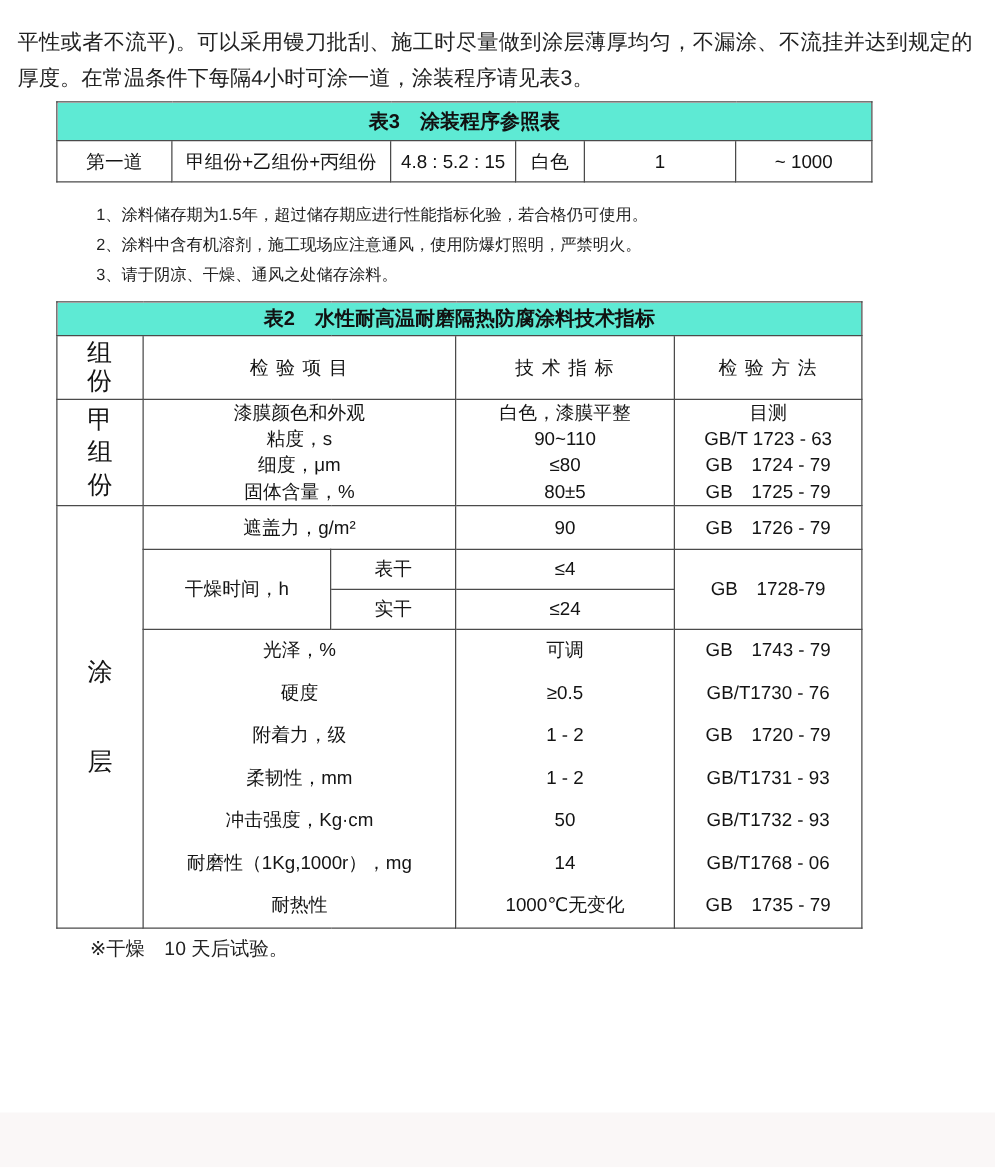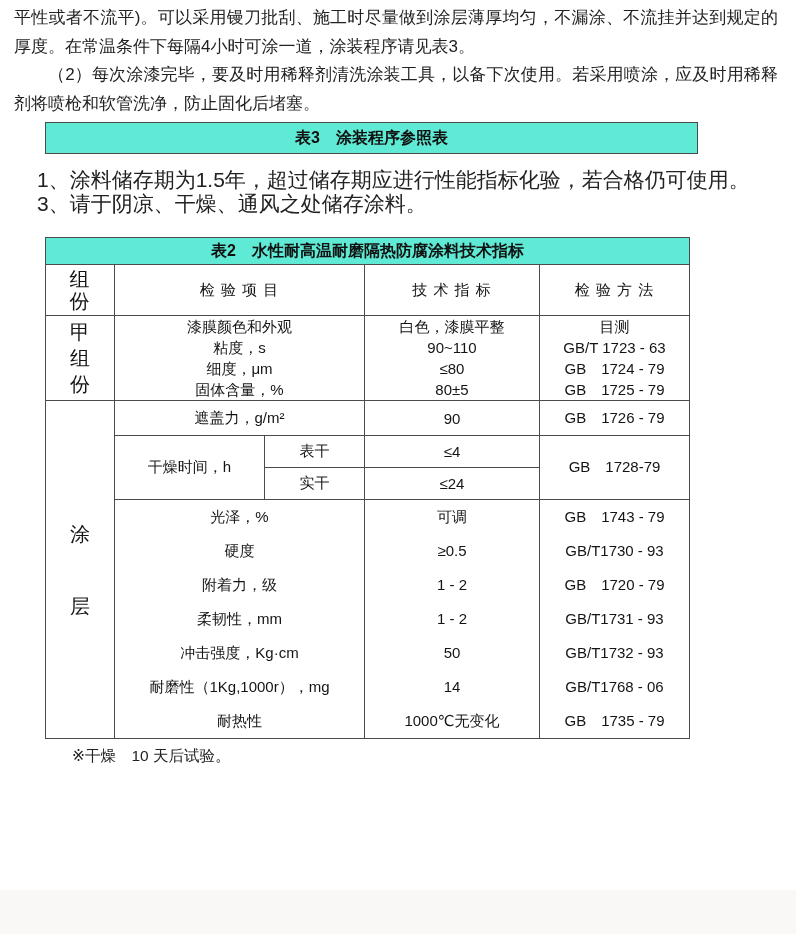--- a/index.html
+++ b/index.html
@@ -7,21 +7,21 @@
     position:relative; width:796px; height:934px; overflow:hidden;
     background:#ffffff; color:#1f1f1f;
     font-family:"Liberation Sans","DejaVu Sans",sans-serif;
   }
   
   .body-text {
     margin:0 18px 0 14px; padding:0;
     font-size:17px; line-height:28.5px; text-align:justify;
     color:#222;
   }
-  .body-text.first { padding-top:4px; }
+  .body-text.first { padding-top:20px; }
   .body-text.indent { text-indent:2em; }
 
   
   .tbl { border-collapse:collapse; table-layout:fixed; margin-left:45px; }
   .tbl td {
     border:1px solid #4b4b4b; padding:0;
     font-size:15px; color:#141414;
     text-align:center; vertical-align:middle;
     overflow:hidden;
   }
@@ -32,25 +32,25 @@
   .t3 .title-row td { height:30px; }
   .t3 .head-row td { height:31px; }
   .t3 .data-row td { height:32px; }
 
   
   .notes { margin-top:14px; }
   .notes-heading {
     margin-left:33px; font-size:17px; font-weight:bold; line-height:24px; color:#111;
   }
   .note-item {
-    margin-left:37px; font-size:21px; line-height:24px; color:#222;
-  }
-
-  
-  .t2 { width:644px; margin-top:21px; }
+    margin-left:77px; font-size:13px; line-height:24px; color:#222;
+  }
+
+  
+  .t2 { width:644px; margin-top:9px; }
   .t2 .title-row td { height:26px; }
   .t2 .head-row td { height:50px; letter-spacing:1px; }
   .left { text-align:left; padding-left:12px; }
   .stack21 div { line-height:21px; }
   .stack34 div { line-height:34px; }
   .pad-v { padding-top:3px; padding-bottom:3px; }
   .vcell span {
     display:inline-block; width:1.15em; word-break:break-all;
     font-size:20px; text-align:center;
   }
@@ -67,40 +67,48 @@
     position:absolute; left:0; bottom:0; width:796px; height:44px;
     background:#faf7f7;
   }
 </style>
 </head>
 <body>
 
 <div class="page">
 
   <p class="body-text first">平性或者不流平)。可以采用镘刀批刮、施工时尽量做到涂层薄厚均匀，不漏涂、不流挂并达到规定的厚度。在常温条件下每隔4小时可涂一道，涂装程序请见表3。</p>
-  <p class="body-text indent">（2）每次涂漆完毕，要及时用稀释剂清洗涂装工具，以备下次使用。若采用喷涂，应及时用稀释剂将喷枪和软管洗净，防止固化后堵塞。</p>
 
   <table class="tbl t3">
     <colgroup>
       <col style="width:92px">
         <col style="width:175px">
         <col style="width:100px">
       <col style="width:55px">
         <col style="width:121px">
         <col style="width:109px">
     </colgroup>
     <tbody>
       <tr class="title-row">
         <td colspan="6">表3　涂装程序参照表</td>
       </tr>
+      <tr class="data-row">
+        <td>第一道</td>
+        <td>甲组份+乙组份+丙组份</td>
+        <td>4.8 : 5.2 : 15</td>
+        <td>白色</td>
+        <td>1</td>
+        <td>~ 1000</td>
+      </tr>
     </tbody>
   </table>
 
   <div class="notes">
     <div class="note-item">1、涂料储存期为1.5年，超过储存期应进行性能指标化验，若合格仍可使用。</div>
+    <div class="note-item">2、涂料中含有机溶剂，施工现场应注意通风，使用防爆灯照明，严禁明火。</div>
     <div class="note-item">3、请于阴凉、干燥、通风之处储存涂料。</div>
   </div>
 
   <table class="tbl t2">
     <colgroup>
       <col style="width:69px">
         <col style="width:150px">
         <col style="width:100px">
       <col style="width:175px">
         <col style="width:150px">
@@ -170,21 +178,21 @@
           <div>可调</div>
           <div>≥0.5</div>
           <div>1 - 2</div>
           <div>1 - 2</div>
           <div>50</div>
           <div>14</div>
           <div>1000℃无变化</div>
         </td>
         <td class="stack34">
           <div>GB　1743 - 79</div>
-          <div>GB/T1730 - 93</div>
+          <div>GB/T1730 - 76</div>
           <div>GB　1720 - 79</div>
           <div>GB/T1731 - 93</div>
           <div>GB/T1732 - 93</div>
           <div>GB/T1768 - 06</div>
           <div>GB　1735 - 79</div>
         </td>
       </tr>
     </tbody>
   </table>
 

